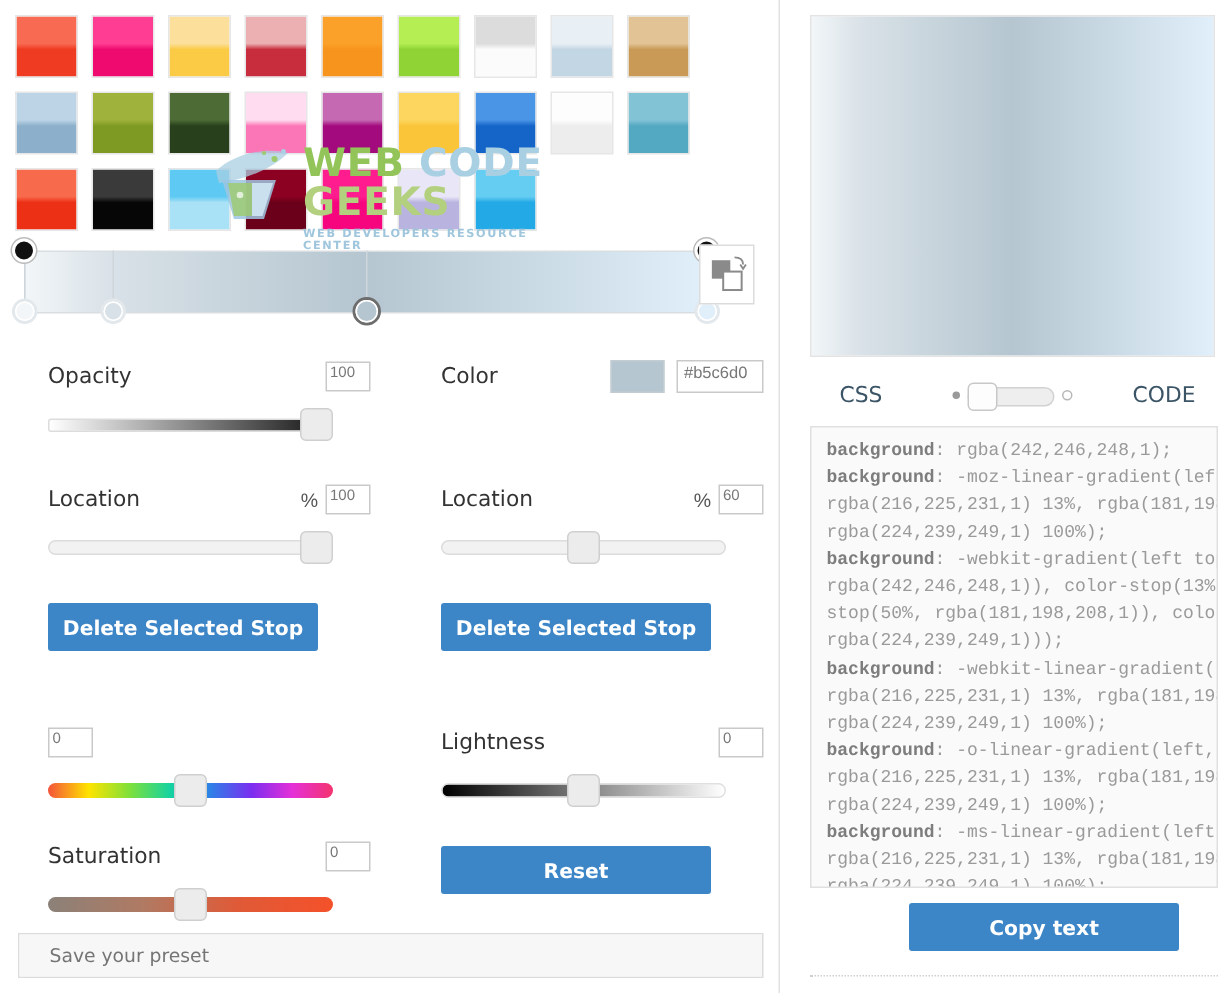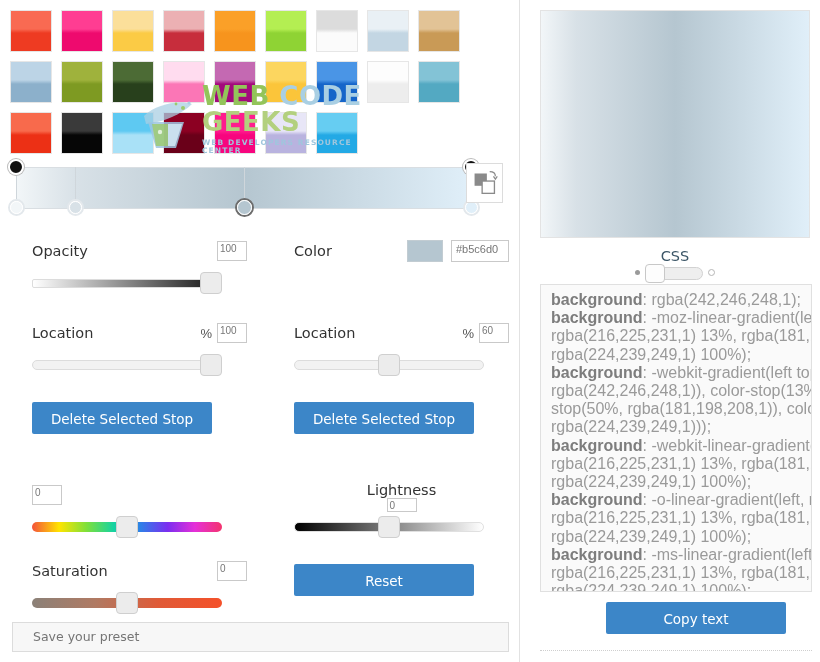--- a/index.html
+++ b/index.html
@@ -30,21 +30,21 @@
     width: 42px; height: 42px;
     margin: 0 9px 9px 0;
     border: 1px solid #e6e6e6;
     cursor: pointer;
   }
 
   
   .logo-wrap {
     position: absolute; left: 138px; top: 96px;
     width: 250px; height: 58px;
-    display: flex; align-items: flex-end;
+    display: flex; align-items: flex-start;
   }
   .logo-mark { width: 60px; height: 56px; flex: 0 0 60px; }
   .logo-text { margin-left: 4px; line-height: 1; }
   .logo-title {
     font-size: 26px; font-weight: bold; letter-spacing: 0.5px;
     font-family: "DejaVu Sans", sans-serif;
   }
   .logo-title .w1 { color: #93c45a; }
   .logo-title .w2 { color: #a9cfe3; }
   .logo-title .w3 { color: #b3d07e; }
@@ -138,21 +138,21 @@
     width: 22px; height: 22px;
     background: #ececec; border: 1px solid #cfcfcf;
     border-radius: 4px; cursor: pointer;
   }
   .spacer-lg { height: 26px; }
 
   .btn {
     display: block; width: 180px; height: 32px;
     background: #3c86c8; color: #fff;
     border: none; border-radius: 2px;
-    font-size: 13.5px; font-weight: normal;
+    font-size: 13.5px; font-weight: bold;
     cursor: pointer; text-align: center; line-height: 32px;
     font-family: "DejaVu Sans", sans-serif;
   }
 
   
   .preset-bar {
     position: absolute; left: 12px; bottom: 10px;
     width: 497px; height: 30px;
     display: flex; border: 1px solid #dcdcdc;
   }
@@ -175,21 +175,21 @@
     background: #fff; padding: 0 10px;
   }
   .preview {
     position: absolute; left: 540px; top: 10px;
     width: 270px; height: 228px;
     border: 1px solid #e3e3e3;
   }
   .tabs {
     position: absolute; left: 540px; top: 248px;
     width: 270px; height: 32px;
-    display: flex; align-items: center; justify-content: space-between; flex-direction: column;
+    display: flex; align-items: center; justify-content: space-between;
   }
   .tab-label {
     font-size: 14.5px; color: #3b5566; width: 68px; text-align: center;
     cursor: pointer; font-family: "DejaVu Sans", sans-serif;
   }
   .toggle { position: relative; width: 80px; height: 18px; }
   .toggle .dot-l {
     position: absolute; left: 0; top: 6px;
     width: 5px; height: 5px; background: #9a9a9a; border-radius: 50%;
   }
@@ -210,23 +210,23 @@
   }
 
   .code-box {
     position: absolute; left: 540px; top: 284px;
     width: 272px; height: 308px;
     border: 1px solid #e0e0e0; background: #fafafa;
     padding: 6px 8px 6px 10px;
     overflow: hidden;
   }
   .code-line {
-    font-size: 16px; color: #9a9a9a;
+    font-size: 12px; color: #9a9a9a;
     line-height: 18.2px; white-space: nowrap;
-    font-family: Liberation Sans, sans-serif;
+    font-family: Liberation Mono, monospace;
   }
   .code-line b { color: #7d7d7d; }
   .copy-btn {
     position: absolute; left: 606px; top: 602px;
     width: 180px; height: 32px;
   }
   .dots-row {
     position: absolute; left: 540px; top: 650px;
     width: 272px; height: 4px;
     border-top: 1px dotted #cfcfcf;
@@ -370,21 +370,21 @@
           <span class="ctrl-label">Location</span>
           <span class="pct">%</span>
           <div class="num-box">60</div>
         </div>
         <div class="slider">
           <div class="track round" style="background:#f2f2f2;border:1px solid #dcdcdc;"></div>
           <div class="knob" style="left:84px;"></div>
         </div>
         <button class="btn" style="margin-top:26px;">Delete Selected Stop</button>
 
-        <div class="ctrl-row" style="margin-top:48px;flex-direction:column;">
+        <div class="ctrl-row" style="margin-top:48px;">
           <span class="ctrl-label">Lightness</span>
           <div class="num-box">0</div>
         </div>
         <div class="slider">
           <div class="track round" style="background:linear-gradient(to right,#000000,#ffffff);border:1px solid #e0e0e0;"></div>
           <div class="knob" style="left:84px;"></div>
         </div>
         <button class="btn" style="margin-top:26px;">Reset</button>
       </div>
     </div>

